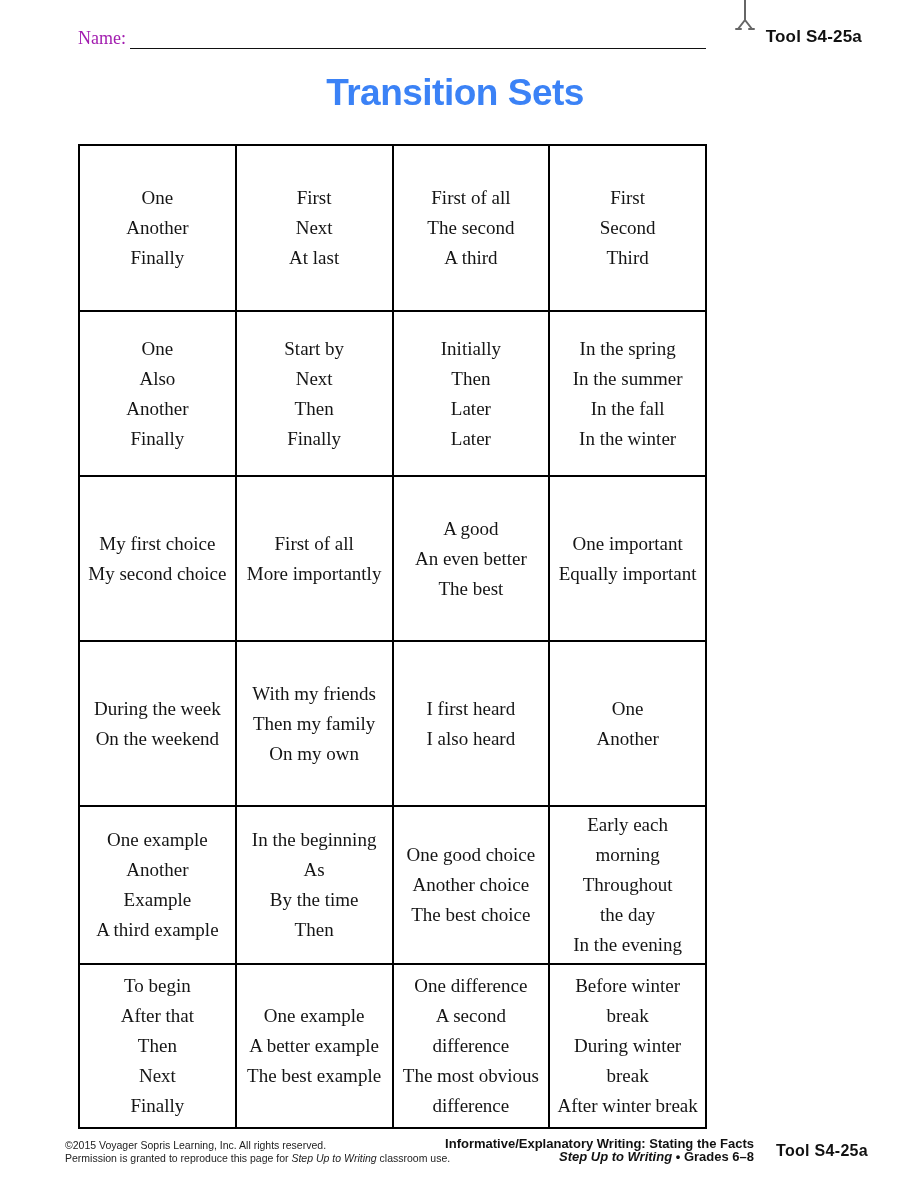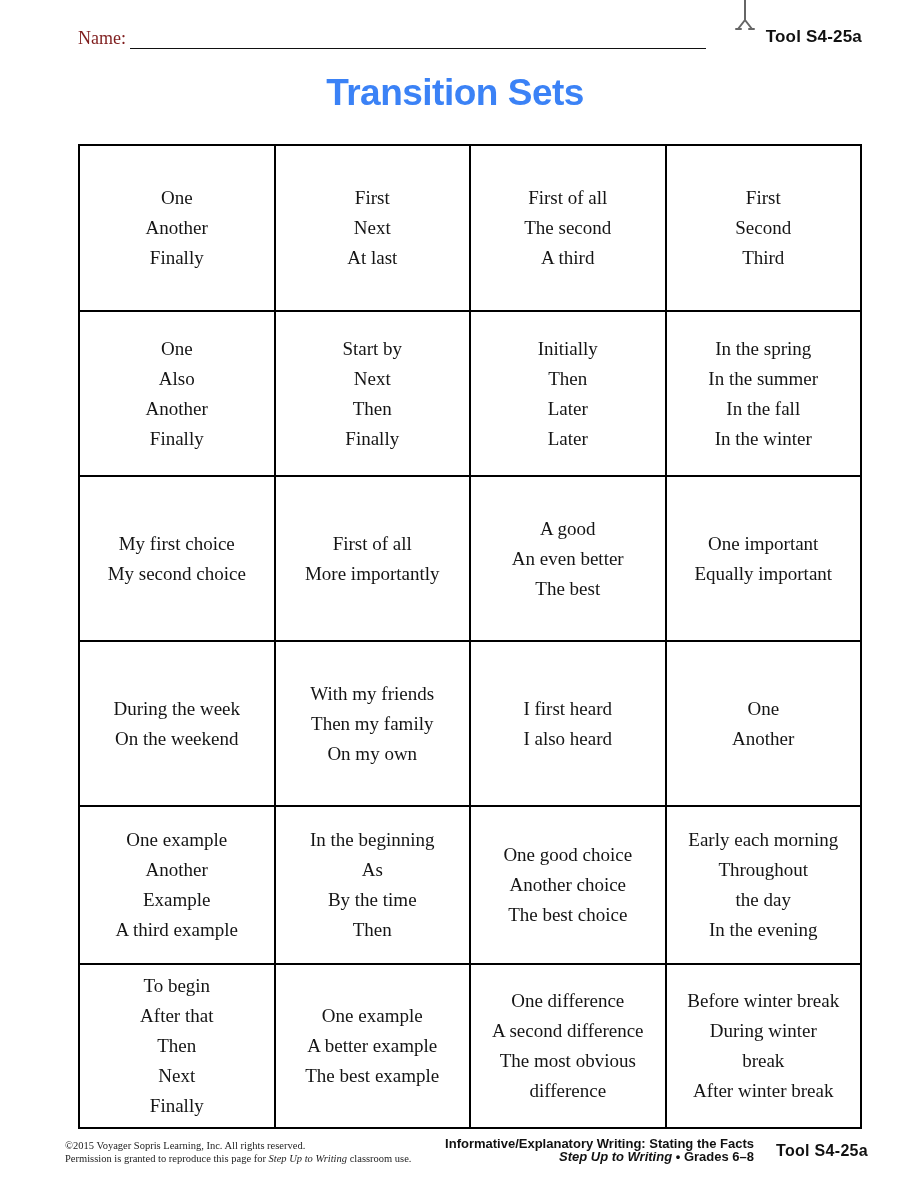--- a/index.html
+++ b/index.html
@@ -11,21 +11,21 @@
     color:#111;
     overflow:hidden;
   }
   
   .cursor-glyph{position:absolute;left:733px;top:0;}
 
   
   .name-row{position:absolute;left:78px;top:28px;width:634px;}
   .name-label{
     font-family:"Liberation Serif",serif;
-    font-size:18px;color:#7f1d1d;
+    font-size:18px;color:#a21caf;
   }
   .name-line{
     display:inline-block;
     width:576px;height:18px;
     border-bottom:1.5px solid #111;
     margin-left:4px;
     vertical-align:bottom;
   }
   .tool-top{
     position:absolute;top:27px;right:48px;
@@ -38,21 +38,21 @@
     position:absolute;left:0;top:72px;width:910px;
     margin:0;text-align:center;
     font-size:37px;font-weight:bold;
     letter-spacing:-0.5px;
     color:#243b8f;
   }
 
   
   table.tset{
     position:absolute;left:78px;top:144px;
-    width:784px;
+    width:629px;
     border-collapse:collapse;
     table-layout:fixed;
   }
   table.tset td{
     border:2px solid #000;
     width:25%;
     vertical-align:middle;
     text-align:center;
     font-family:"Liberation Serif",serif;
     font-size:19px;
@@ -63,21 +63,21 @@
   table.tset tr:nth-child(2){height:165px;}
   table.tset tr:nth-child(3){height:165px;}
   table.tset tr:nth-child(4){height:165px;}
   table.tset tr:nth-child(5){height:158px;}
   table.tset tr:nth-child(6){height:164px;}
   .cell-line{line-height:30px;}
 
   
   .footer-left{
     position:absolute;left:65px;top:1139px;
-    font-size:10.5px;line-height:13px;color:#222;font-family:Liberation Serif, serif;
+    font-size:10.5px;line-height:13px;color:#222;
   }
   .footer-right{
     position:absolute;right:156px;top:1137px;
     text-align:right;
     font-size:13px;line-height:13px;color:#111;
   }
   .footer-right .bold-line{font-weight:bold;}
   .footer-right .italic-part{font-style:italic;font-weight:bold;}
   .tool-bottom{
     position:absolute;right:42px;top:1142px;

